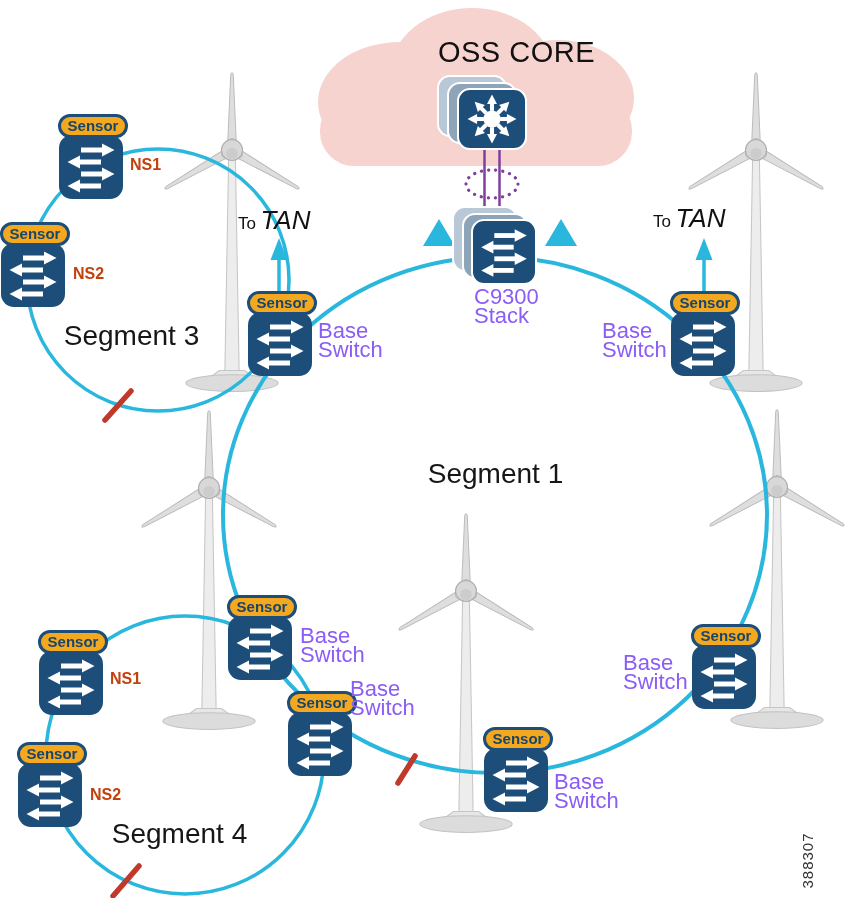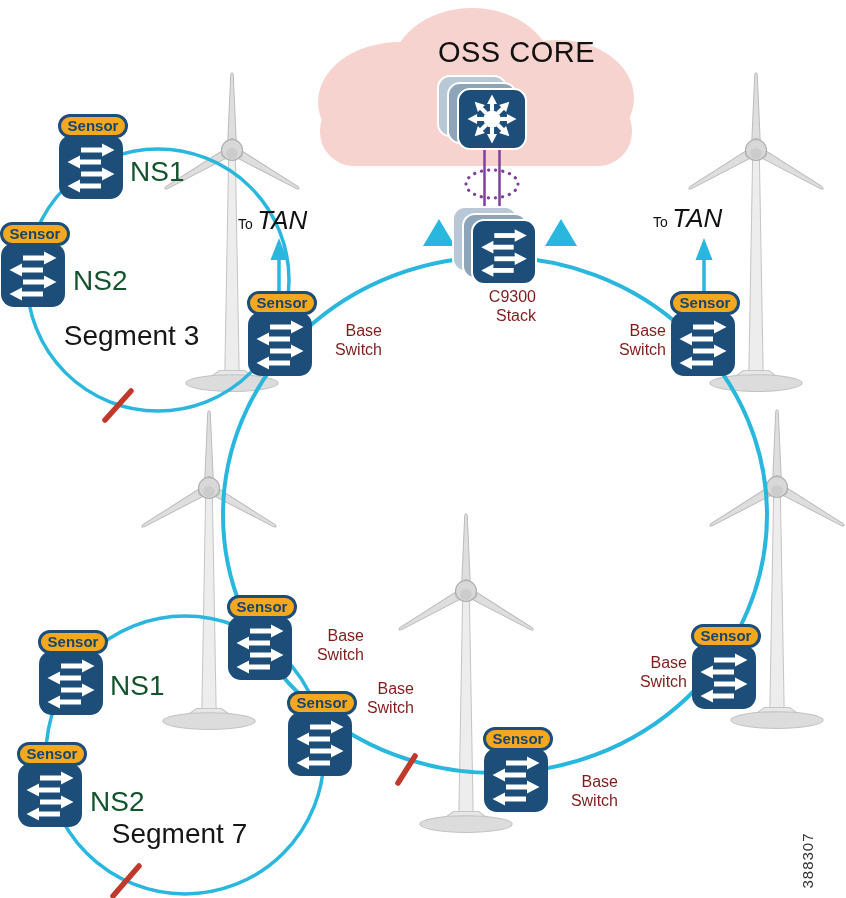--- a/index.html
+++ b/index.html
@@ -30,25 +30,25 @@
   .stack .l1 { background:#b9c8d6; }
   .stack .l2 { background:#8da4b9; }
   .stack .stack-body {
     position:absolute; background:#1d4e7a; border-radius:13px; border:2px solid #ffffff;
   }
   .stack .stack-body svg { position:absolute; left:0; top:0; width:100%; height:100%; }
 
   
   .lbl { position:absolute; z-index:6; }
   .seg-label { font-size:28px; color:#161616; text-align:center; white-space:nowrap; }
-  .node-label { font-size:16px; line-height:19px; color:#7f1d1d; text-align:right; }
-  .ns-label   { font-size:28px; color:#14532d; white-space:nowrap; }
+  .node-label { font-size:22px; line-height:19px; color:#8b5cf6; text-align:left; }
+  .ns-label   { font-size:16px; color:#c2410c; white-space:nowrap;font-weight:bold; }
   .oss-title  { font-size:29px; color:#111111; text-align:center; letter-spacing:0.5px; white-space:nowrap; }
   .tan-label  { white-space:nowrap; color:#111111; }
-  .tan-label .to  { font-size:14px; }
+  .tan-label .to  { font-size:17px; }
   .tan-label .tan { font-size:26px; font-style:italic; }
   .fig-number {
     font-size:15px; color:#333333; text-align:center; width:70px;
     transform:rotate(-90deg); transform-origin:center center; letter-spacing:1px;
   }
 </style>
 </head>
 <body>
 
 <div id="stage">
@@ -283,22 +283,23 @@
     <div class="sw-body">
         <svg viewBox="0 0 64 64">
           <use href="#lr-arrows"></use>
         </svg>
       </div>
   </div>
   <div class="lbl ns-label" style="left:90px; top:786px;">NS2</div>
 
   <div class="lbl oss-title" style="left:395px; top:36px; width:200px;text-align:right;">OSS CORE</div>
 
+  <div class="lbl seg-label" style="left:398px; top:458px; width:195px;">Segment 1</div>
   <div class="lbl seg-label" style="left:44px; top:320px; width:175px;">Segment 3</div>
-  <div class="lbl seg-label" style="left:92px; top:818px; width:175px;">Segment 7</div>
+  <div class="lbl seg-label" style="left:92px; top:818px; width:175px;">Segment 4</div>
 
   <div class="lbl tan-label" style="left:238px; top:205px;">
     <span class="to">To</span>
     <span class="tan">TAN</span>
   </div>
   <div class="lbl tan-label" style="left:653px; top:203px;">
     <span class="to">To</span>
     <span class="tan">TAN</span>
   </div>
 

